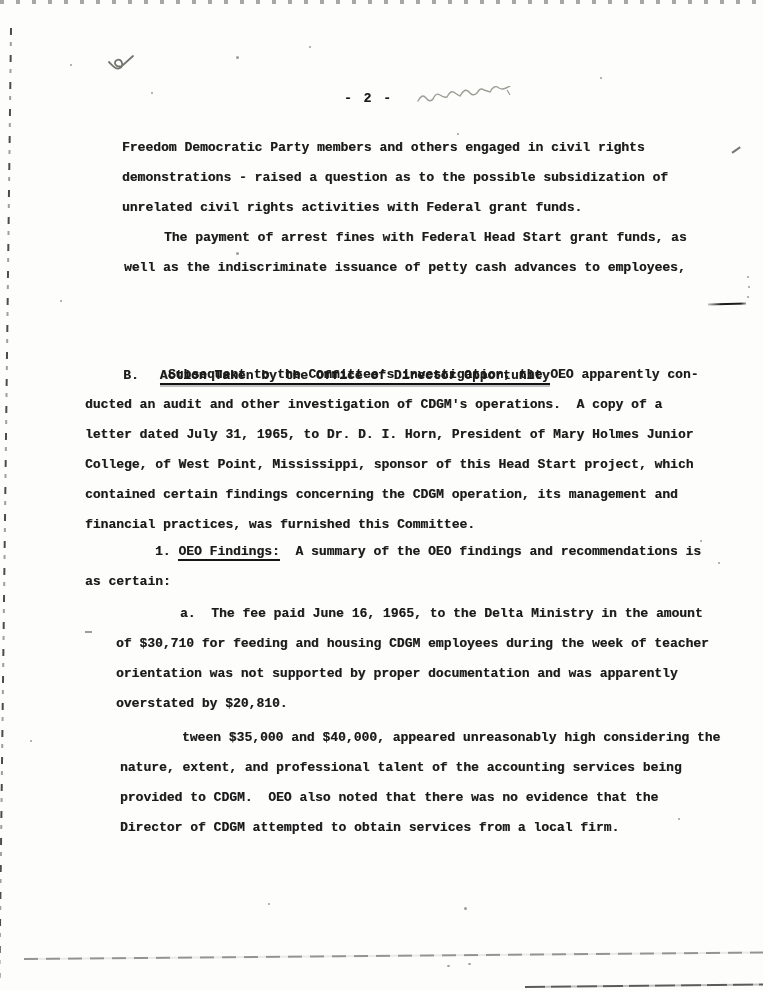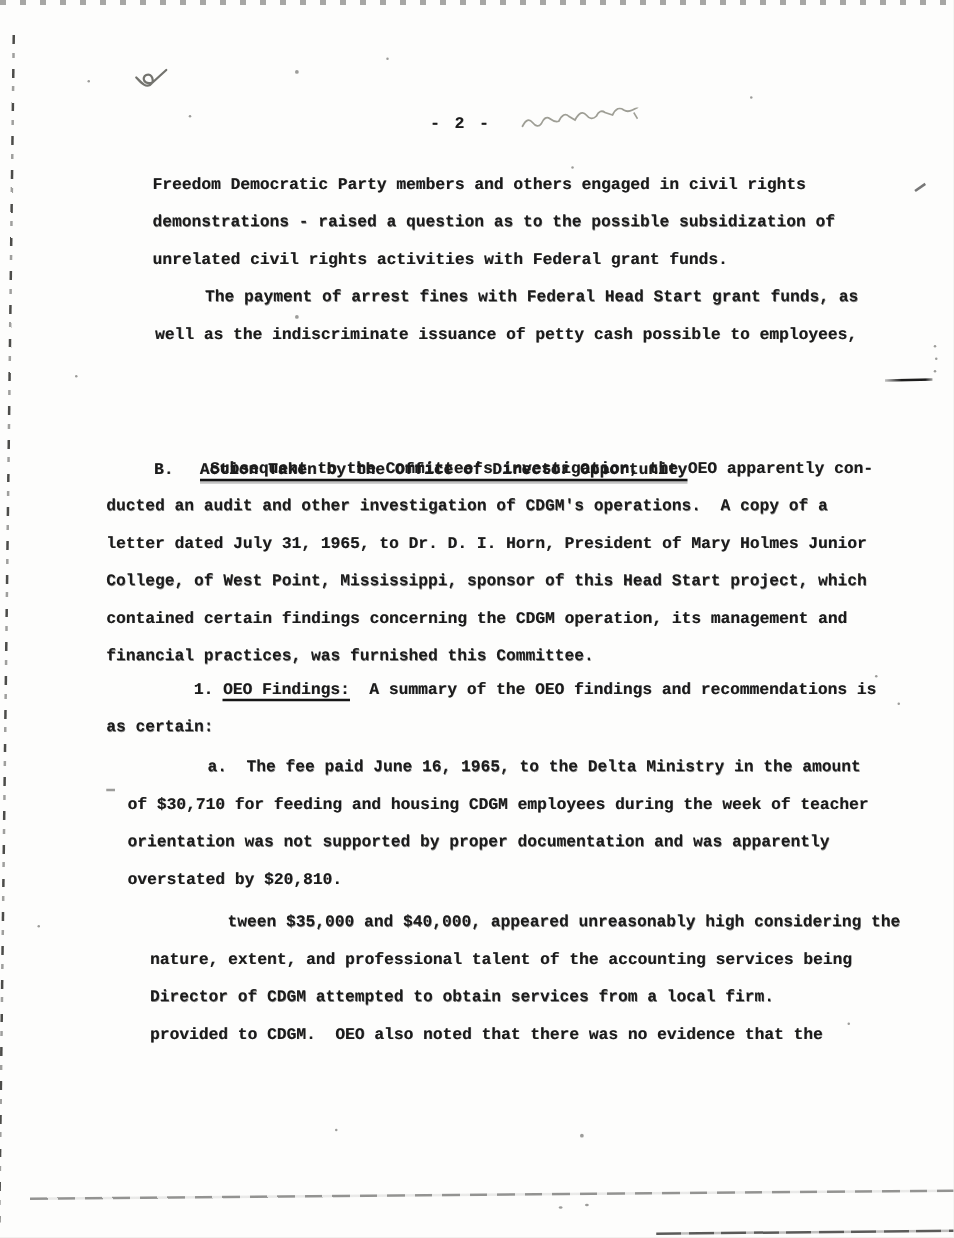--- a/index.html
+++ b/index.html
@@ -27,21 +27,21 @@
   .blk-payment .line:first-child{text-indent:40px;}
   .heading{position:absolute;left:92px;top:331px;height:30px;line-height:30px;white-space:pre;
            text-shadow:0.4px 0.4px 0.5px rgba(25,25,25,0.55);}
   .blabel{display:inline-block;margin-right:21px;}
   .btitle{border-bottom:2.5px solid #141414;box-shadow:0 2px 0 rgba(20,20,20,0.25);padding-bottom:0px;}
   .blk-oeo{left:85px;top:360px;}
   .blk-oeo .line:first-child{text-indent:83px;}
   .blk-findings{left:85px;top:537px;}
   .blk-findings .line:first-child{text-indent:70px;}
   .ul{border-bottom:2px solid #161616;text-align:right;}
-  .blk-itema{left:102px;top:599px;}
+  .blk-itema{left:116px;top:599px;}
   .blk-itema .line:first-child{text-indent:64px;}
   .blk-itemb{left:120px;top:723px;}
   .blk-itemb .line:first-child{text-indent:62px;}
   
   .top-perf{
     position:absolute;left:0;top:0;width:763px;height:4px;
     background:repeating-linear-gradient(90deg,#a6a6a4 0 4.5px,transparent 4.5px 16px);
   }
   .left-edge{
     position:absolute;left:10px;top:28px;width:2px;height:950px;
@@ -88,21 +88,21 @@
   </svg>
 
   <div class="blk blk-intro">
       <div class="line">Freedom Democratic Party members and others engaged in civil rights</div>
       <div class="line">demonstrations - raised a question as to the possible subsidization of</div>
       <div class="line">unrelated civil rights activities with Federal grant funds.</div>
     </div>
 
   <div class="blk blk-payment">
       <div class="line">The payment of arrest fines with Federal Head Start grant funds, as</div>
-      <div class="line">well as the indiscriminate issuance of petty cash possible to employees,</div>
+      <div class="line">well as the indiscriminate issuance of petty cash advances to employees,</div>
     </div>
 
   <div class="heading">
     <span class="blabel">B.</span><span class="btitle">Action Taken by the Office of Director Opportunity</span>
   </div>
 
   <div class="blk blk-oeo">
       <div class="line">Subsequent to the Committee's investigation, the OEO apparently con-</div>
       <div class="line">ducted an audit and other investigation of CDGM's operations.  A copy of a</div>
       <div class="line">letter dated July 31, 1965, to Dr. D. I. Horn, President of Mary Holmes Junior</div>
@@ -119,22 +119,22 @@
   <div class="blk blk-itema">
       <div class="line">a.  The fee paid June 16, 1965, to the Delta Ministry in the amount</div>
       <div class="line">of $30,710 for feeding and housing CDGM employees during the week of teacher</div>
       <div class="line">orientation was not supported by proper documentation and was apparently</div>
       <div class="line">overstated by $20,810.</div>
     </div>
 
   <div class="blk blk-itemb">
       <div class="line">tween $35,000 and $40,000, appeared unreasonably high considering the</div>
       <div class="line">nature, extent, and professional talent of the accounting services being</div>
+      <div class="line">provided to CDGM.  OEO also noted that there was no evidence that the</div>
       <div class="line">Director of CDGM attempted to obtain services from a local firm.</div>
-      <div class="line">provided to CDGM.  OEO also noted that there was no evidence that the</div>
     </div>
 
   <div class="ink-dash"></div>
   <div class="scanline-1"></div>
   <div class="scanline-2"></div>
 
   <div class="speck" style="left:70px;top:64px;width:2px;height:2px;"></div>
   <div class="speck" style="left:236px;top:56px;width:3px;height:3px;"></div>
   <div class="speck" style="left:309px;top:46px;width:2px;height:2px;"></div>
   <div class="speck" style="left:457px;top:133px;width:2px;height:2px;"></div>

